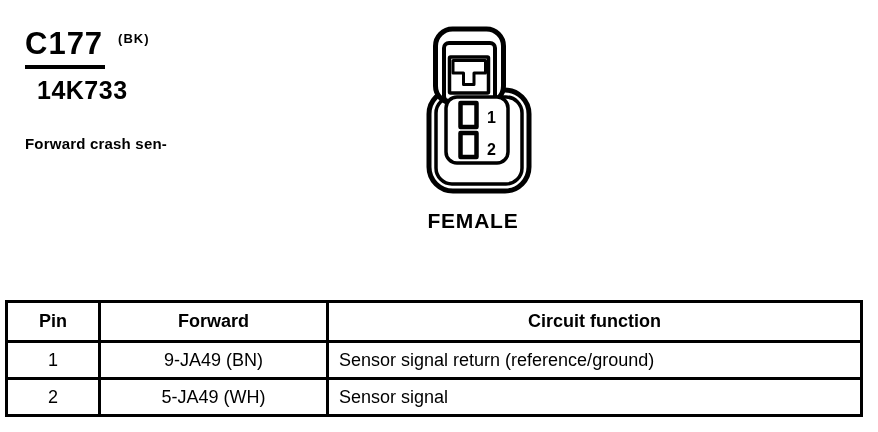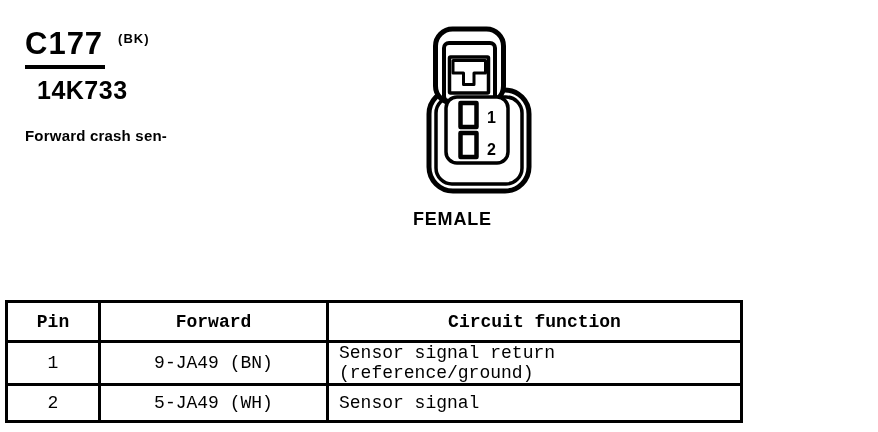--- a/index.html
+++ b/index.html
@@ -48,21 +48,21 @@
   }
   .part-number {
     font-size: 25px;
     font-weight: bold;
     margin-top: 9px;
     letter-spacing: 0.5px;
     line-height: 1;
     margin-left: 12px;
   }
   .description {
-    margin-top: 22px;
+    margin-top: 30px;
     font-size: 15px;
     font-weight: 600;
     line-height: 21px;
     letter-spacing: 0.2px;
   }
 
   
   .connector-figure {
     position: absolute;
     left: 420px;
@@ -73,41 +73,40 @@
   .connector-figure svg {
     display: block;
     width: 115px;
     height: 186px;
   }
   .gender-label {
     position: absolute;
     left: 413px;
     top: 209px;
     width: 120px;
-    text-align: left;
-    font-size: 18px;
+    text-align: center;
+    font-size: 21px;
     font-weight: bold;
     letter-spacing: 0.8px;
   }
   .pin-num {
     font-family: "Liberation Sans", sans-serif;
     font-size: 16px;
     font-weight: bold;
   }
 
   
   .pinout-table {
     position: absolute;
     left: 5px;
     top: 300px;
-    width: 738px;
+    width: 858px;
     border-collapse: collapse;
     table-layout: fixed;
     font-size: 18px;
-    font-family: Liberation Mono, monospace;
   }
   .pinout-table th,
   .pinout-table td {
     border: 3px solid #000000;
     padding: 0;
     background: #ffffff;
   }
   .pinout-table th {
     font-weight: bold;
     text-align: center;

